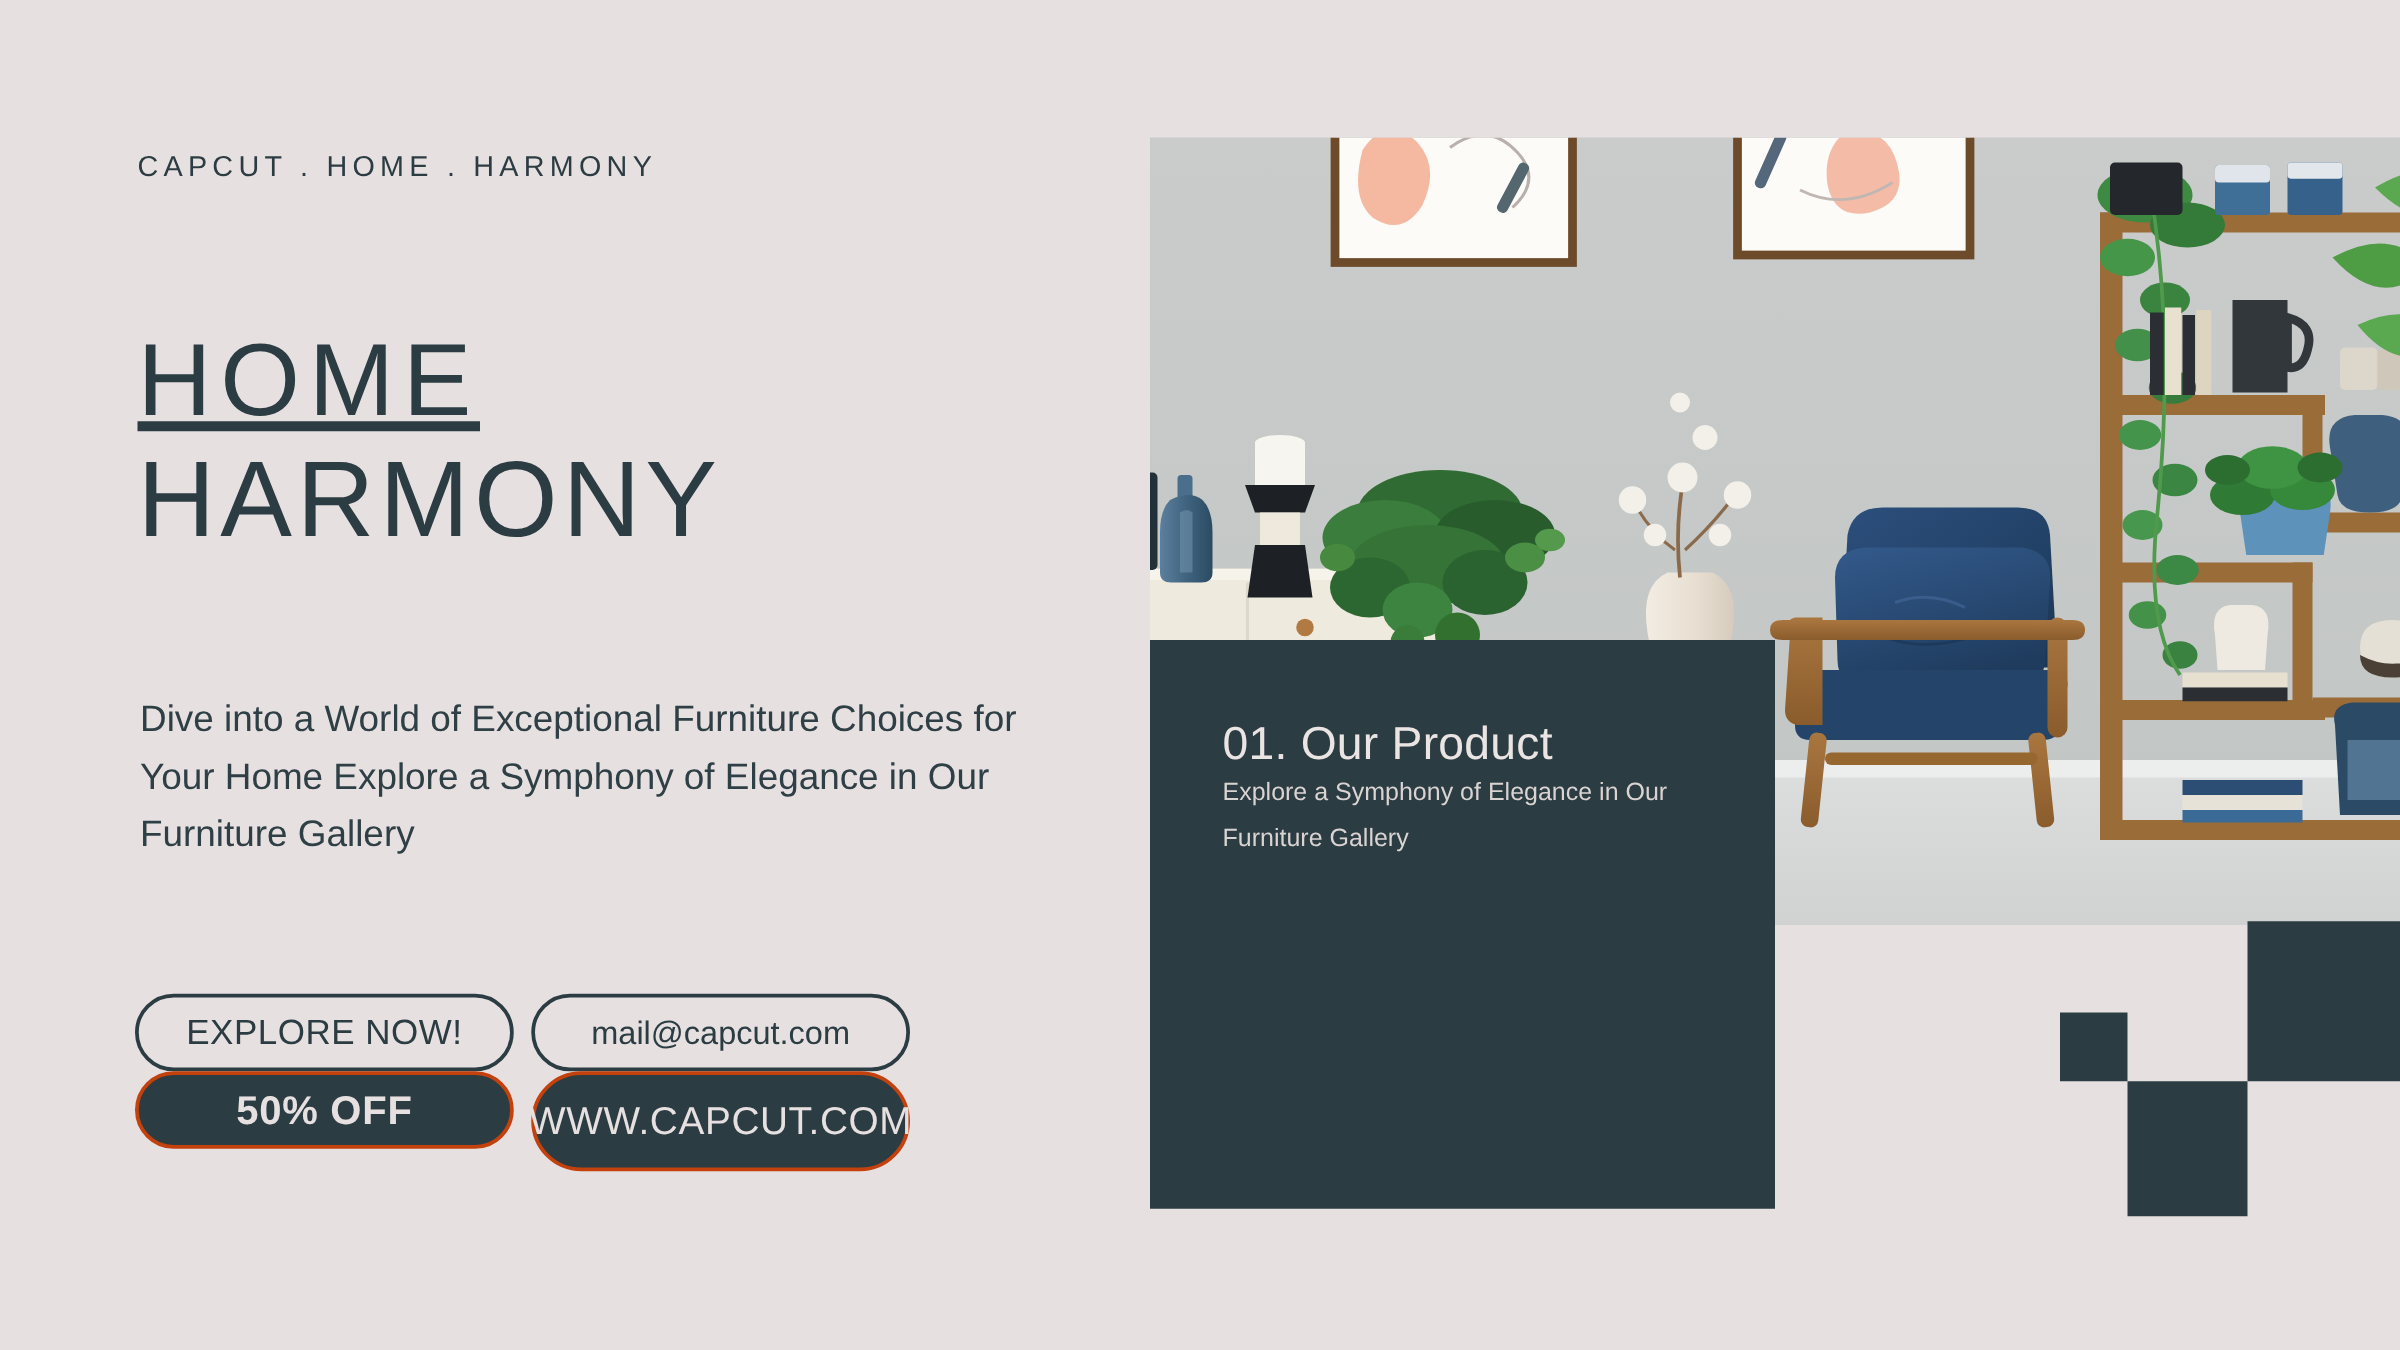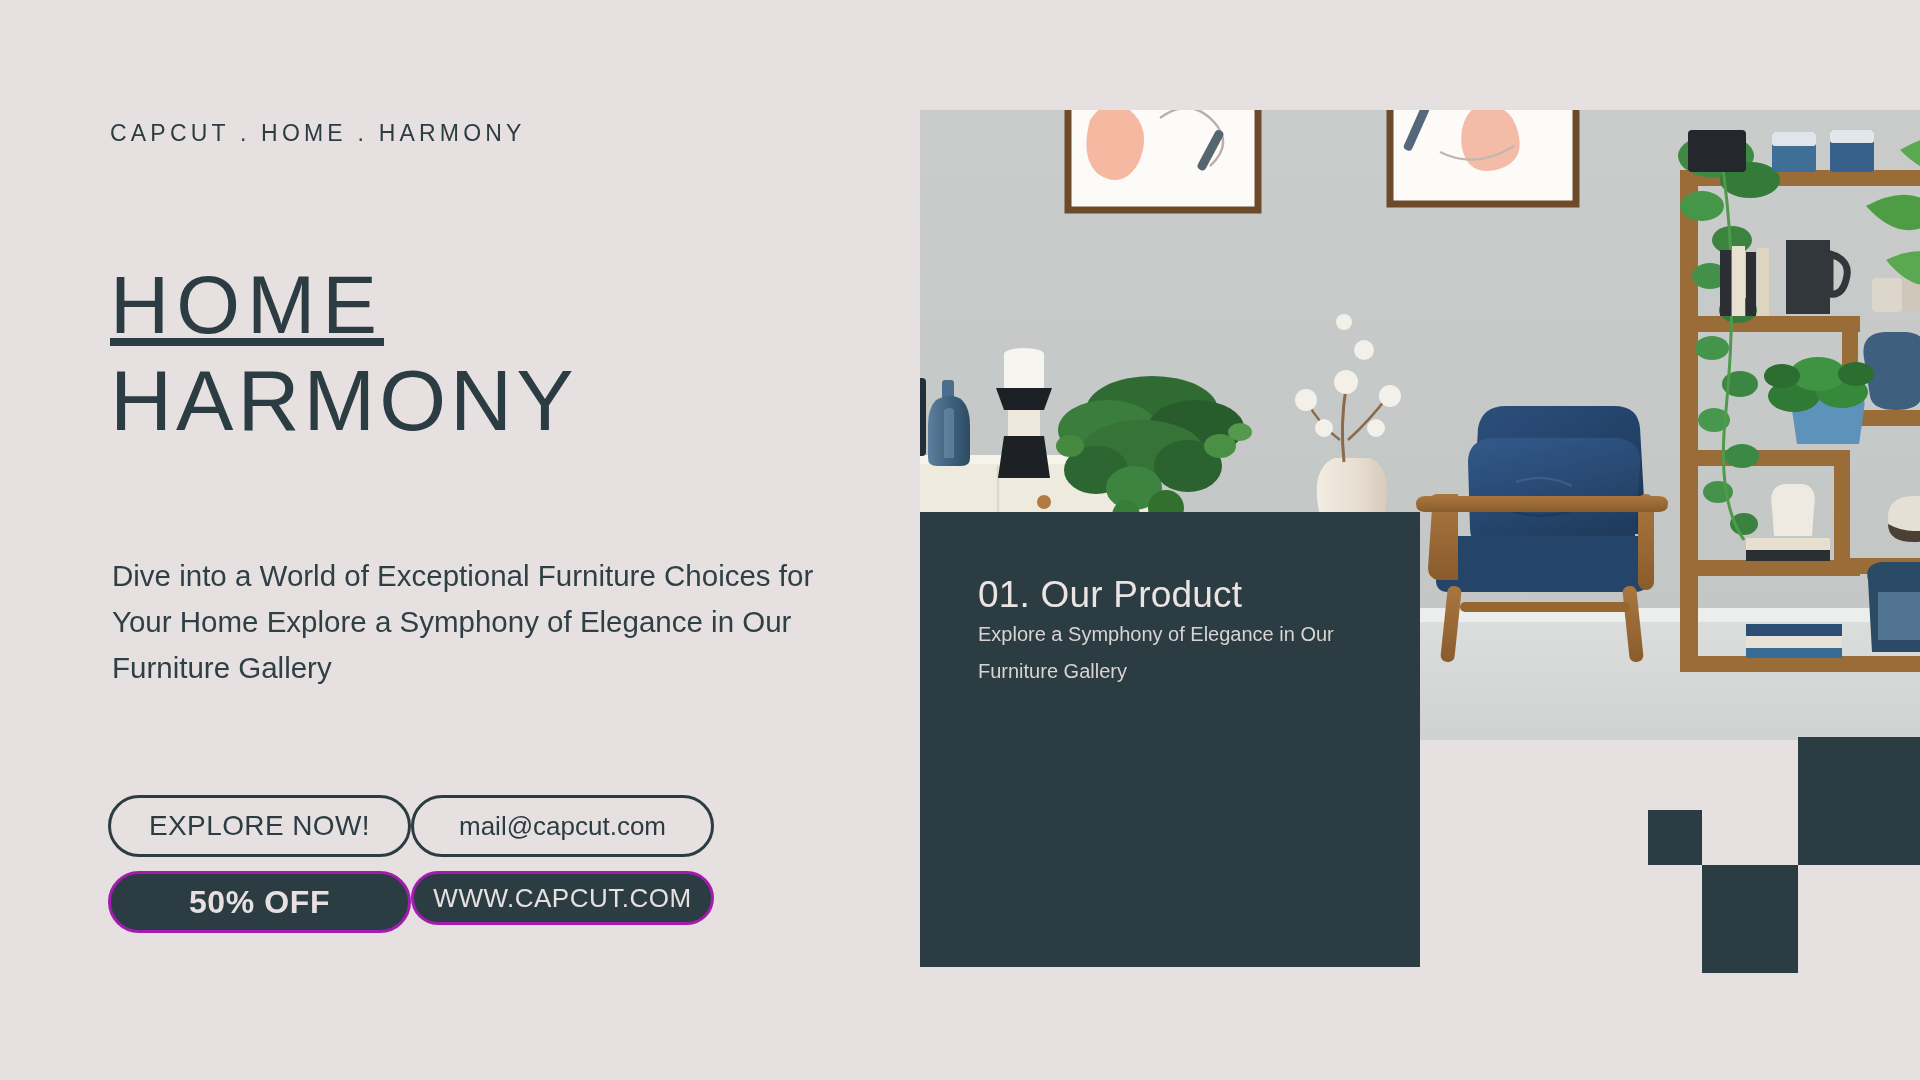--- a/index.html
+++ b/index.html
@@ -27,33 +27,33 @@
     font-size:86px; line-height:92px; font-weight:400;
     letter-spacing:4px; color:#2c3c43; display:block; margin-top:6px;
   }
   .lede {
     position:absolute; left:112px; top:553px; width:740px;
     font-size:29.5px; line-height:46px; color:#2f3f46; font-weight:400;
   }
 
   
   .btns { position:absolute; left:108px; top:795px; }
-  .btn-row { display:flex; gap:0; margin-bottom:14px; }
+  .btn-row { display:flex; gap:14px; }
   .btn {
     display:flex; align-items:center; justify-content:center;
     border-radius:40px; white-space:nowrap; user-select:none;
   }
   .btn.outline {
     border:3px solid #2c3c43; color:#2c3c43; background:transparent;
   }
-  .btn.solid { background:#2c3c43; color:#e7e0e0; border:3px solid #a21caf; }
+  .btn.solid { background:#2c3c43; color:#e7e0e0; border:3px solid #c2410c; }
   .btn-explore { width:303px; height:62px; font-size:28px; letter-spacing:.4px; }
   .btn-mail    { width:303px; height:62px; font-size:26px; }
   .btn-off     { width:303px; height:62px; font-size:32px; font-weight:800; letter-spacing:.6px; }
-  .btn-www     { width:303px; height:54px; font-size:26px; letter-spacing:.5px; }
+  .btn-www     { width:303px; height:80px; font-size:31px; letter-spacing:.5px; }
 
   
   .photo {
     position:absolute; left:920px; top:110px; width:1000px; height:630px;
     overflow:hidden; background:#c9ccca;
   }
   .photo svg { display:block; width:100%; height:100%; }
 
   
   .card {

